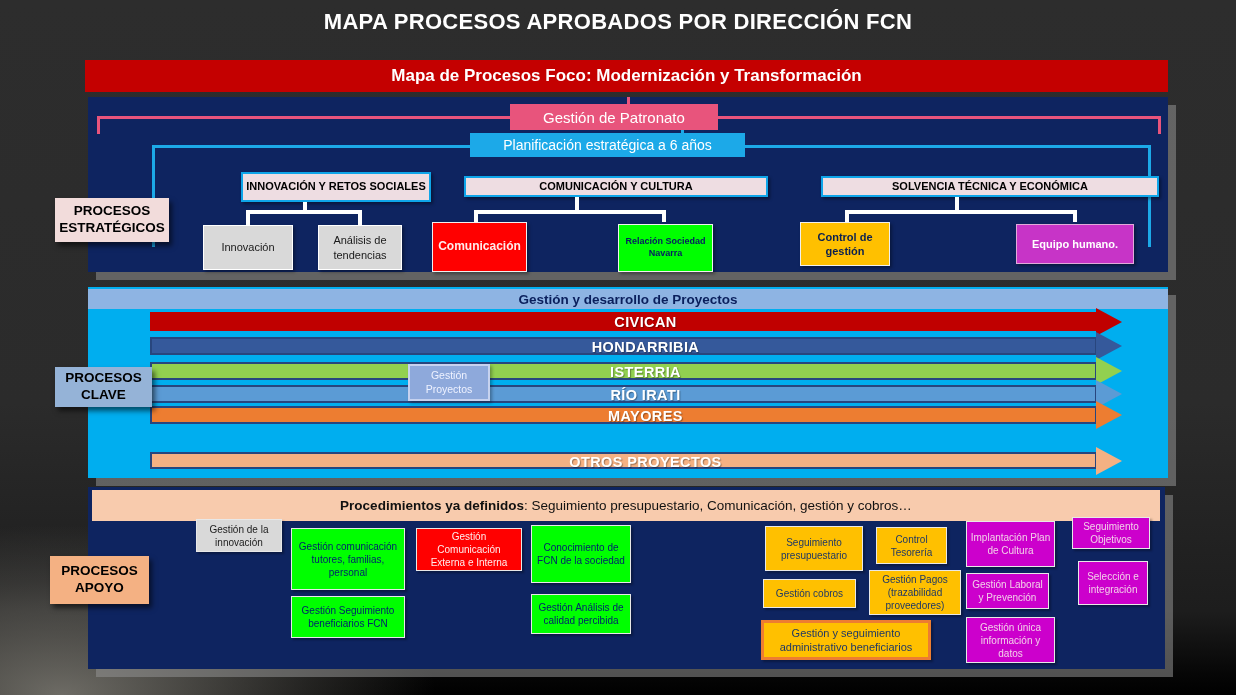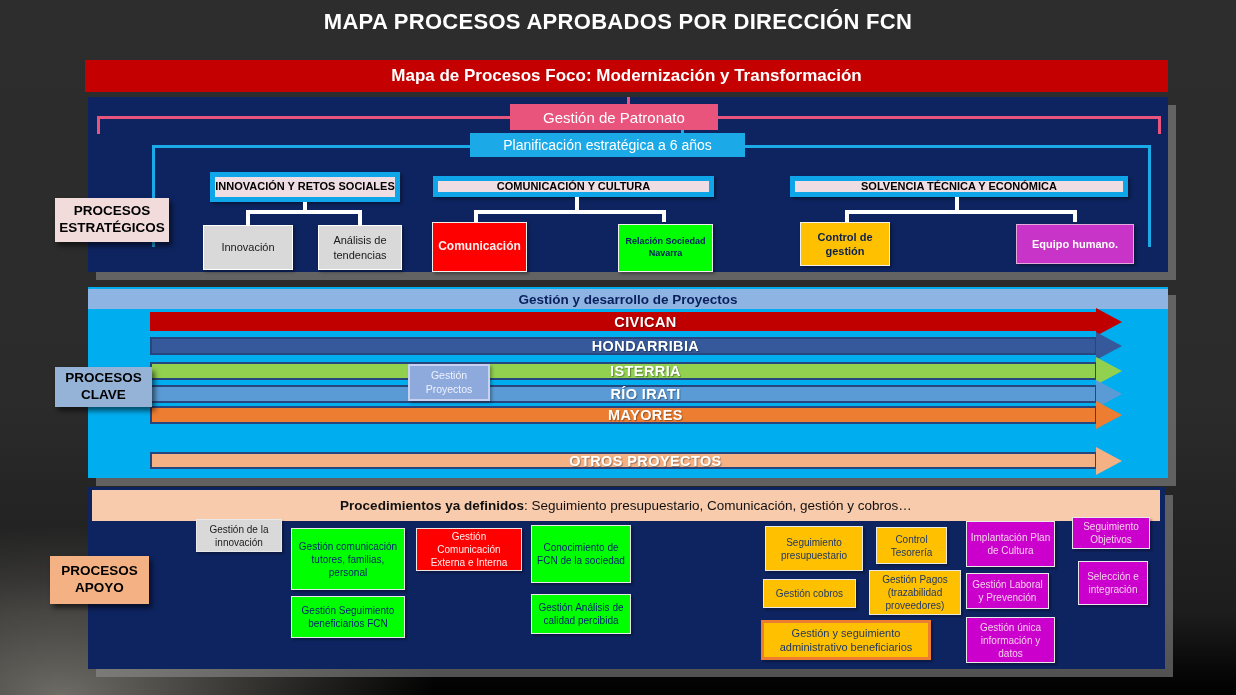--- a/index.html
+++ b/index.html
@@ -26,39 +26,39 @@
   .cyan-stub{left:593px;top:31px;width:3px;height:8px;background:#1ca9e8;}
   .cyan-bracket{left:64px;top:48px;width:993px;height:99px;
     border-top:3px solid #1ca9e8;border-left:3px solid #1ca9e8;border-right:3px solid #1ca9e8;}
   .tag{position:absolute;z-index:3;display:flex;align-items:center;justify-content:center;
     color:#fff;text-align:center;}
   .tag-pink{left:422px;top:7px;width:208px;height:26px;background:#e8547c;font-size:15px;}
   .tag-cyan{left:382px;top:36px;width:275px;height:24px;background:#1ca9e8;font-size:14px;}
 
   .group-header{position:absolute;z-index:2;background:#eedde2;color:#000;font-weight:bold;
     font-size:11px;line-height:1.2;display:flex;align-items:center;justify-content:center;
-    text-align:left;border:5px solid #0ea5e9;box-shadow:2px 2px 3px rgba(0,0,0,.4);box-sizing:border-box;}
+    text-align:left;border:2px solid #0ea5e9;box-shadow:2px 2px 3px rgba(0,0,0,.4);box-sizing:border-box;margin-left:31px;}
   .wstub{position:absolute;z-index:2;width:4px;background:#fff;}
   .wbracket{position:absolute;z-index:2;border-top:4px solid #fff;border-left:4px solid #fff;border-right:4px solid #fff;box-sizing:border-box;}
   .sbox{position:absolute;z-index:2;display:flex;align-items:center;justify-content:center;
     text-align:center;font-size:11px;line-height:1.3;border:1px solid #f0f0f0;
     box-shadow:2px 2px 3px rgba(0,0,0,.35);padding:2px;box-sizing:border-box;}
   .bold{font-weight:bold;}
   .c-gray{background:#d9d9d9;color:#1a1a1a;border-color:#fff;}
   .c-green{background:#00ff00;color:#00256b;}
   .c-red{background:#ff0000;color:#ffecec;}
   .c-yellow{background:#ffc000;color:#203864;}
   .c-magenta{background:#cc00cc;color:#f3cfe9;border-color:#e2a9da;}
   .c-magenta-light{background:#c734c7;color:#fff;border-color:#e2a9da;}
 
   .clave-bar{position:absolute;left:0;top:2px;width:100%;height:20px;background:#8eb4e3;
     color:#0a1f5c;font-weight:bold;font-size:13.5px;display:flex;align-items:center;justify-content:center;}
   .arrow{position:absolute;left:62px;width:972px;display:flex;align-items:center;}
   .abody{flex:1;height:100%;border:2px solid #28467e;box-sizing:border-box;display:flex;
-    align-items:center;justify-content:center;color:#fff;font-weight:bold;font-size:14.5px;
+    justify-content:center;color:#fff;font-weight:bold;font-size:14.5px;
     letter-spacing:.4px;text-shadow:1px 1px 1px rgba(0,0,0,.35);padding-left:44px;}
   .ahead{width:0;height:0;border-top:14px solid transparent;border-bottom:14px solid transparent;
     border-left:26px solid #888;margin-left:-1px;}
   .overlay-box{position:absolute;left:320px;top:77px;width:82px;height:37px;z-index:5;
     background:#8ea9db;border:2px solid #c6d2ef;color:#eef2ff;font-size:10.5px;line-height:1.3;
     display:flex;align-items:center;justify-content:center;text-align:center;
     box-shadow:2px 2px 3px rgba(0,0,0,.3);box-sizing:border-box;}
 
   .apoyo-bar{position:absolute;left:4px;top:3px;width:1068px;height:31px;background:#f8cbad;
     color:#111;font-size:13.5px;display:flex;align-items:center;justify-content:center;white-space:pre;}
@@ -91,21 +91,21 @@
 
     <div class="tag tag-pink">Gestión de Patronato</div>
     <div class="tag tag-cyan">Planificación estratégica a 6 años</div>
 
     <div class="group-header" style="left:122px;top:75px;width:190px;height:30px;">INNOVACIÓN Y RETOS SOCIALES</div>
     <div class="wstub" style="left:215px;top:105px;height:8px;"></div>
     <div class="wbracket" style="left:158px;top:113px;width:116px;height:15px;"></div>
     <div class="sbox c-gray" style="left:115px;top:128px;width:90px;height:45px;">Innovación</div>
     <div class="sbox c-gray" style="left:230px;top:128px;width:84px;height:45px;">Análisis de tendencias</div>
 
-    <div class="group-header" style="left:345px;top:79px;width:281px;height:21px;">COMUNICACIÓN Y CULTURA</div>
+    <div class="group-header" style="left:345px;top:79px;width:304px;height:21px;">COMUNICACIÓN Y CULTURA</div>
     <div class="wstub" style="left:487px;top:100px;height:13px;"></div>
     <div class="wbracket" style="left:386px;top:113px;width:192px;height:12px;"></div>
     <div class="sbox c-red bold" style="left:344px;top:125px;width:95px;height:50px;font-size:12px;">Comunicación</div>
     <div class="sbox c-green bold" style="left:530px;top:127px;width:95px;height:48px;font-size:9px;color:#062060;">Relación  Sociedad Navarra</div>
 
     <div class="group-header" style="left:702px;top:79px;width:338px;height:21px;">SOLVENCIA TÉCNICA Y ECONÓMICA</div>
     <div class="wstub" style="left:867px;top:100px;height:13px;"></div>
     <div class="wbracket" style="left:757px;top:113px;width:232px;height:12px;"></div>
     <div class="sbox c-yellow bold" style="left:712px;top:125px;width:90px;height:44px;color:#0a2050;">Control de gestión</div>
     <div class="sbox c-magenta-light bold" style="left:928px;top:127px;width:118px;height:40px;">Equipo humano.</div>

